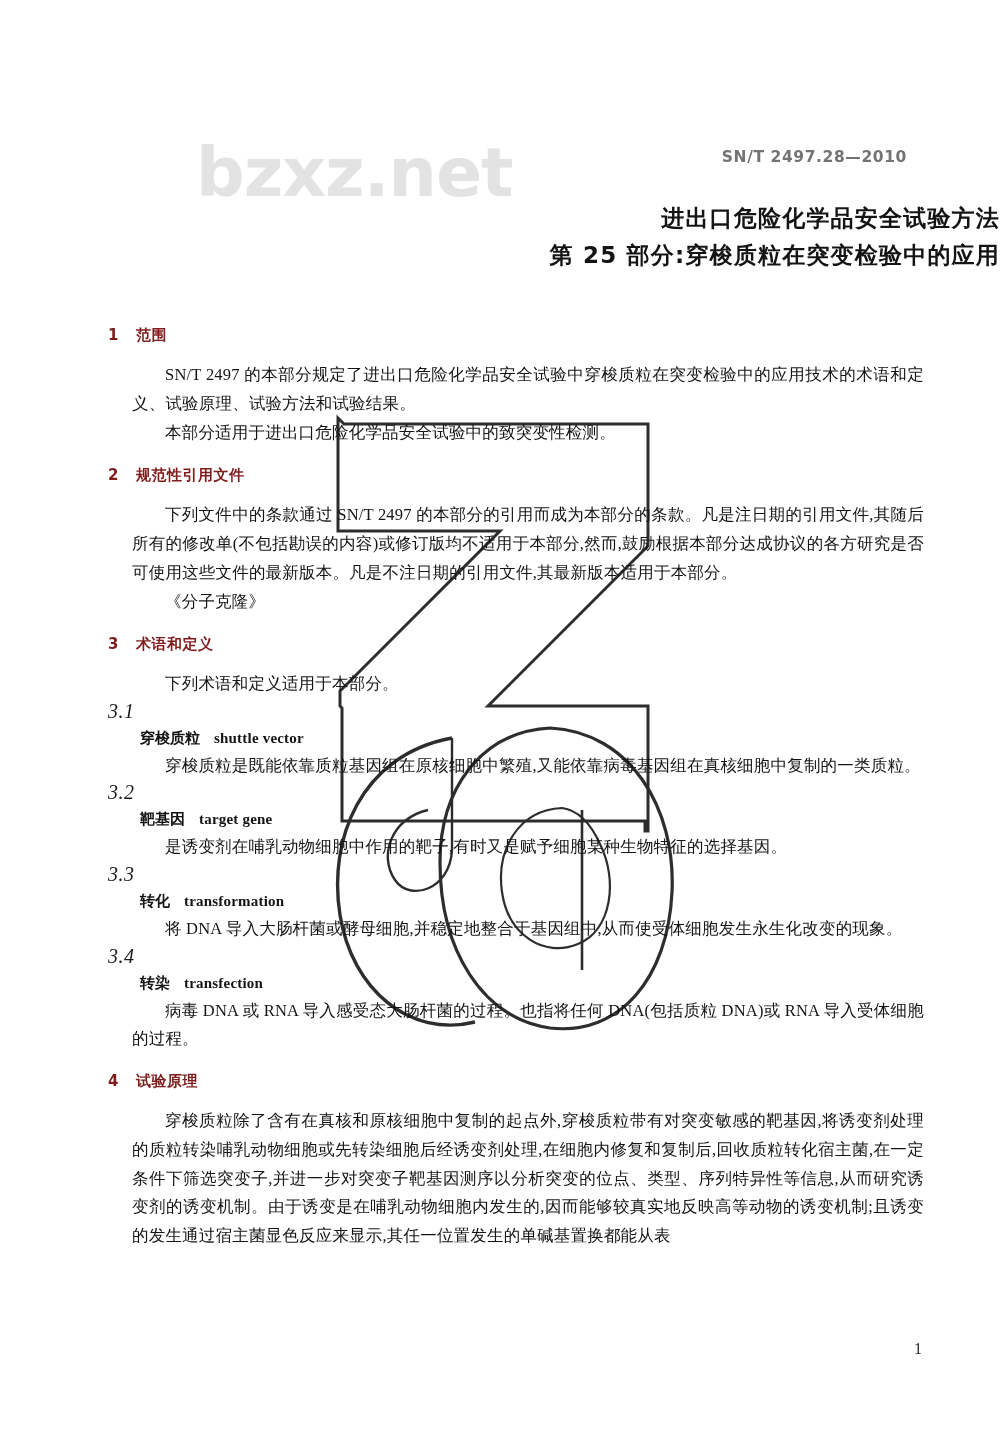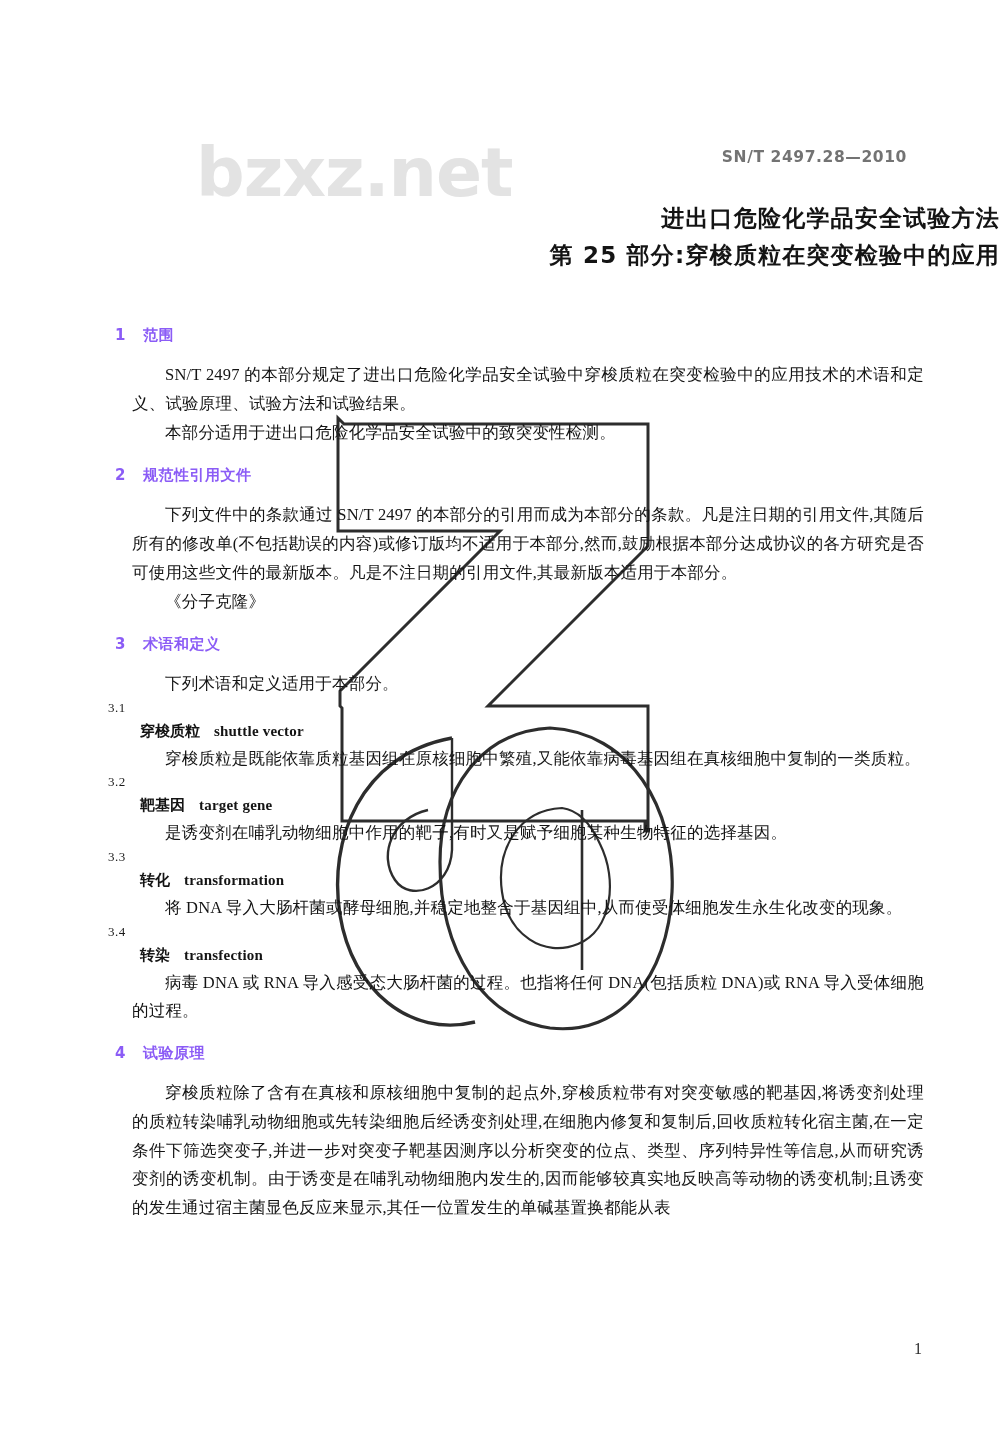--- a/index.html
+++ b/index.html
@@ -89,30 +89,31 @@
     left: 108px;
     top: 326px;
     width: 816px;
     z-index: 4;
   }
   .sec-head {
     font-family: "DejaVu Sans", "Liberation Sans", sans-serif;
     font-weight: bold;
     font-size: 15px;
     letter-spacing: .5px;
-    color: #8b5cf6;
-    margin: 0 0 16px 7px;
+    color: #7f1d1d;
+    margin: 0 0 16px 0;
   }
   .sec-head .num { display: inline-block; width: 28px; }
 
   .clause-num {
-    font-size: 13px;
+    font-size: 20px;
     letter-spacing: .5px;
     color: #1a1a1a;
     margin: 0 0 6px 0;
+    font-style: italic;
   }
   .term {
     font-family: "DejaVu Sans", "Liberation Sans", sans-serif;
     font-weight: bold;
     font-size: 15px;
     color: #141414;
     margin: 0 0 4px 32px;
   }
   .term .en {
     font-family: "Liberation Serif", "DejaVu Serif", serif;

